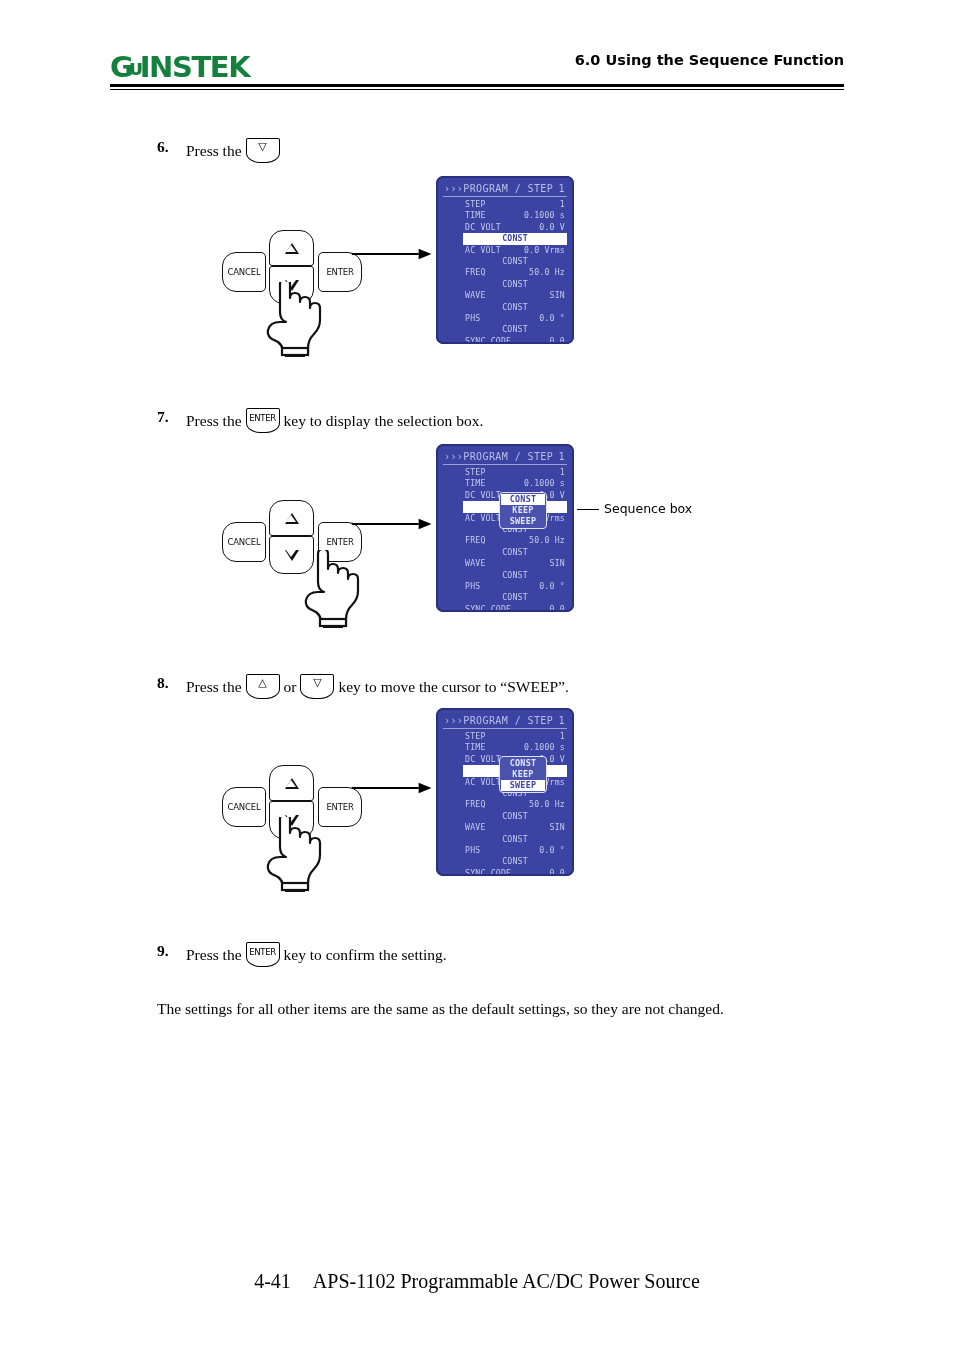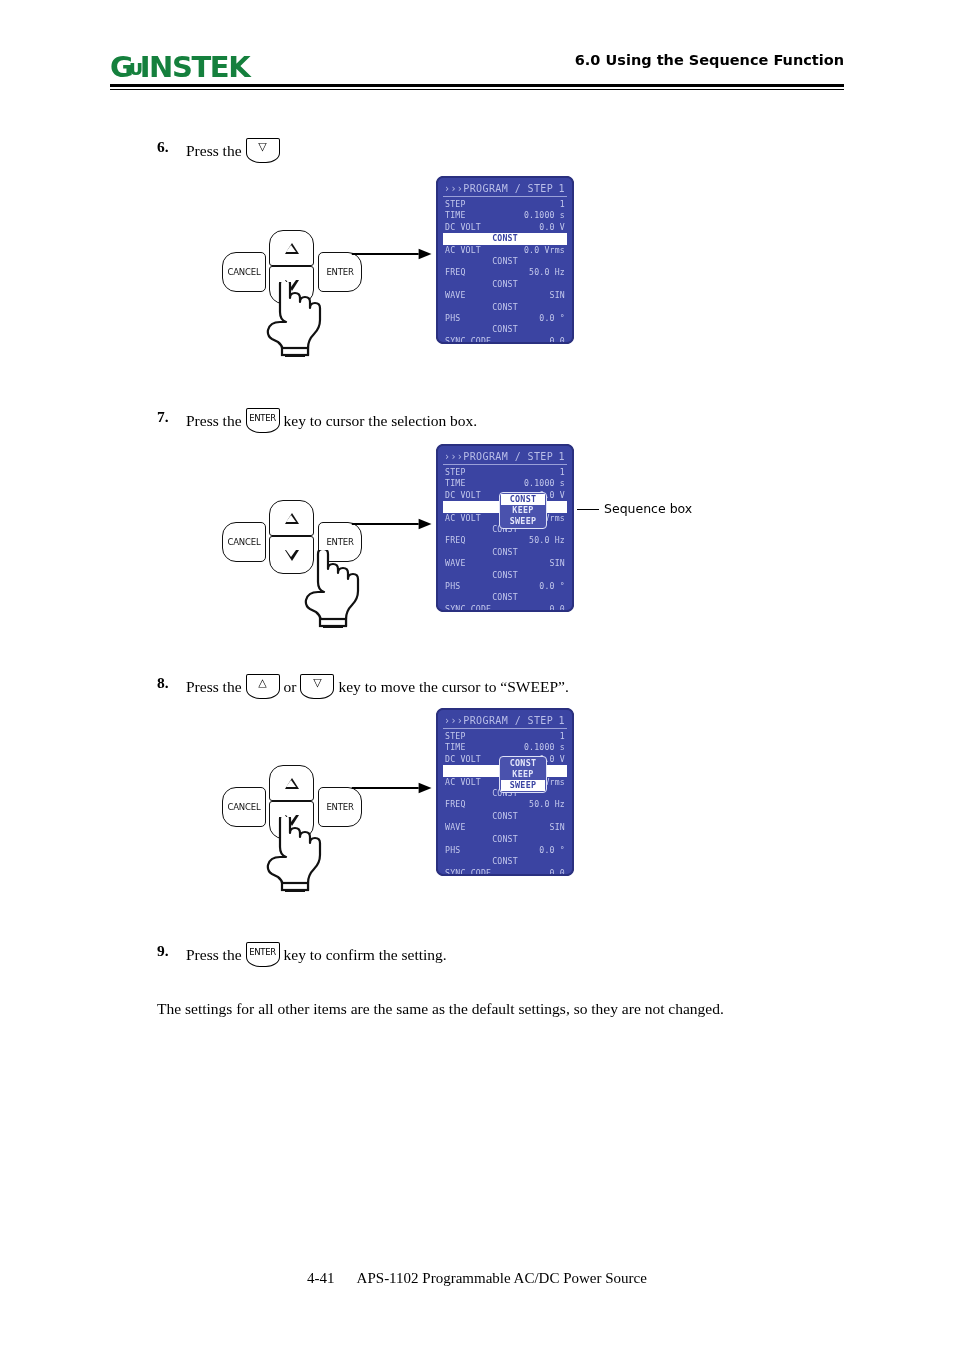--- a/index.html
+++ b/index.html
@@ -240,20 +240,21 @@
   .lcd-row {
     display: flex;
     justify-content: space-between;
     font-size: 8.2px;
     letter-spacing: 0.2px;
     height: 11.4px;
     line-height: 11.4px;
     padding: 0 2px;
     color: #c3c8ec;
     position: relative;
+    margin-left: 20px;
   }
   .lcd-row .lbl { white-space: nowrap; }
   .lcd-row .val { white-space: nowrap; }
   .lcd-row.center-only {
     justify-content: center;
   }
   .lcd-row.cursor {
     background: #ffffff;
     color: #3b44a2;
     font-weight: bold;
@@ -309,21 +310,21 @@
   }
 
   
   .footer {
     position: absolute;
     left: 0;
     top: 1270px;
     width: 954px;
     text-align: center;
     font-family: "Liberation Serif", serif;
-    font-size: 15px;
+    font-size: 20px;
     color: #000;
   }
   .footer .pg { margin-right: 22px; }
 </style>
 </head>
 <body>
 
 <div class="page-header">
   <div class="logo">
     <span class="gw">G</span><span class="gw-u">ᴜ</span><span>INSTEK</span>
@@ -412,21 +413,21 @@
           <span class="lbl">SYNC CODE</span>
           <span class="val">0,0</span>
         </div>
     </div>
 
   </div>
 </div>
 
 <div class="step-num" style="left:157px; top:408px;">7.</div>
 <div class="step-line" style="left:186px; top:408px;">
-  <span class="step-text">Press the</span><span class="key-inline enter"><span class="kbody"></span><span class="kglyph">ENTER</span></span><span class="step-text">key to cursor the selection box.</span>
+  <span class="step-text">Press the</span><span class="key-inline enter"><span class="kbody"></span><span class="kglyph">ENTER</span></span><span class="step-text">key to display the selection box.</span>
 </div>
 
 <div class="keypad" style="left:222px; top:492px;">
   <div class="kp-btn kp-cancel">CANCEL</div>
   <div class="kp-btn kp-enter">ENTER</div>
   <div class="kp-btn kp-up">
       <span class="tri-outline-up"></span>
     </div>
   <div class="kp-btn kp-down">
       <span class="tri-outline-dn"></span>

